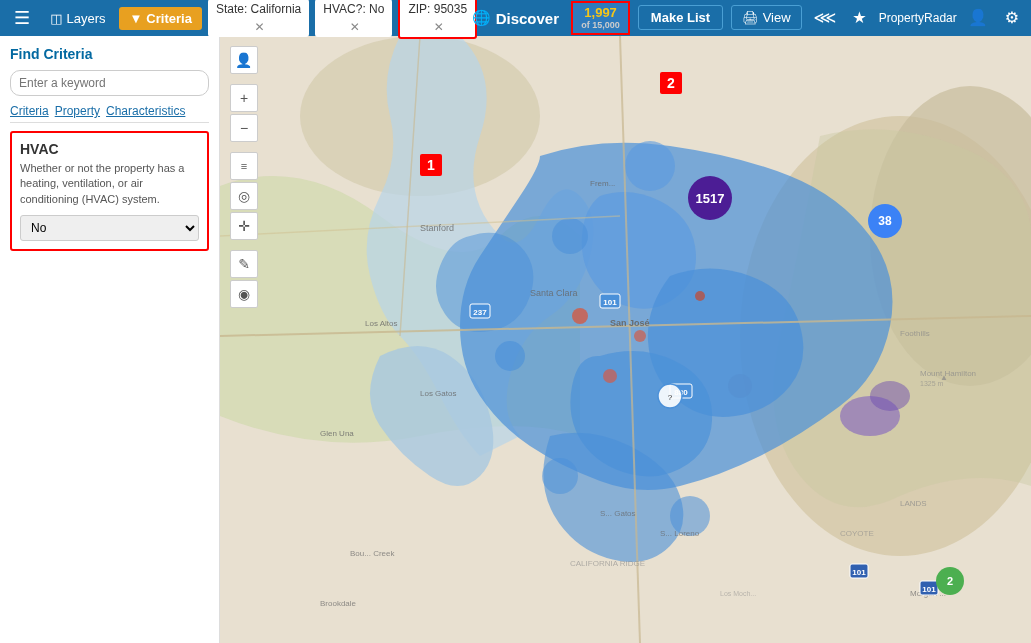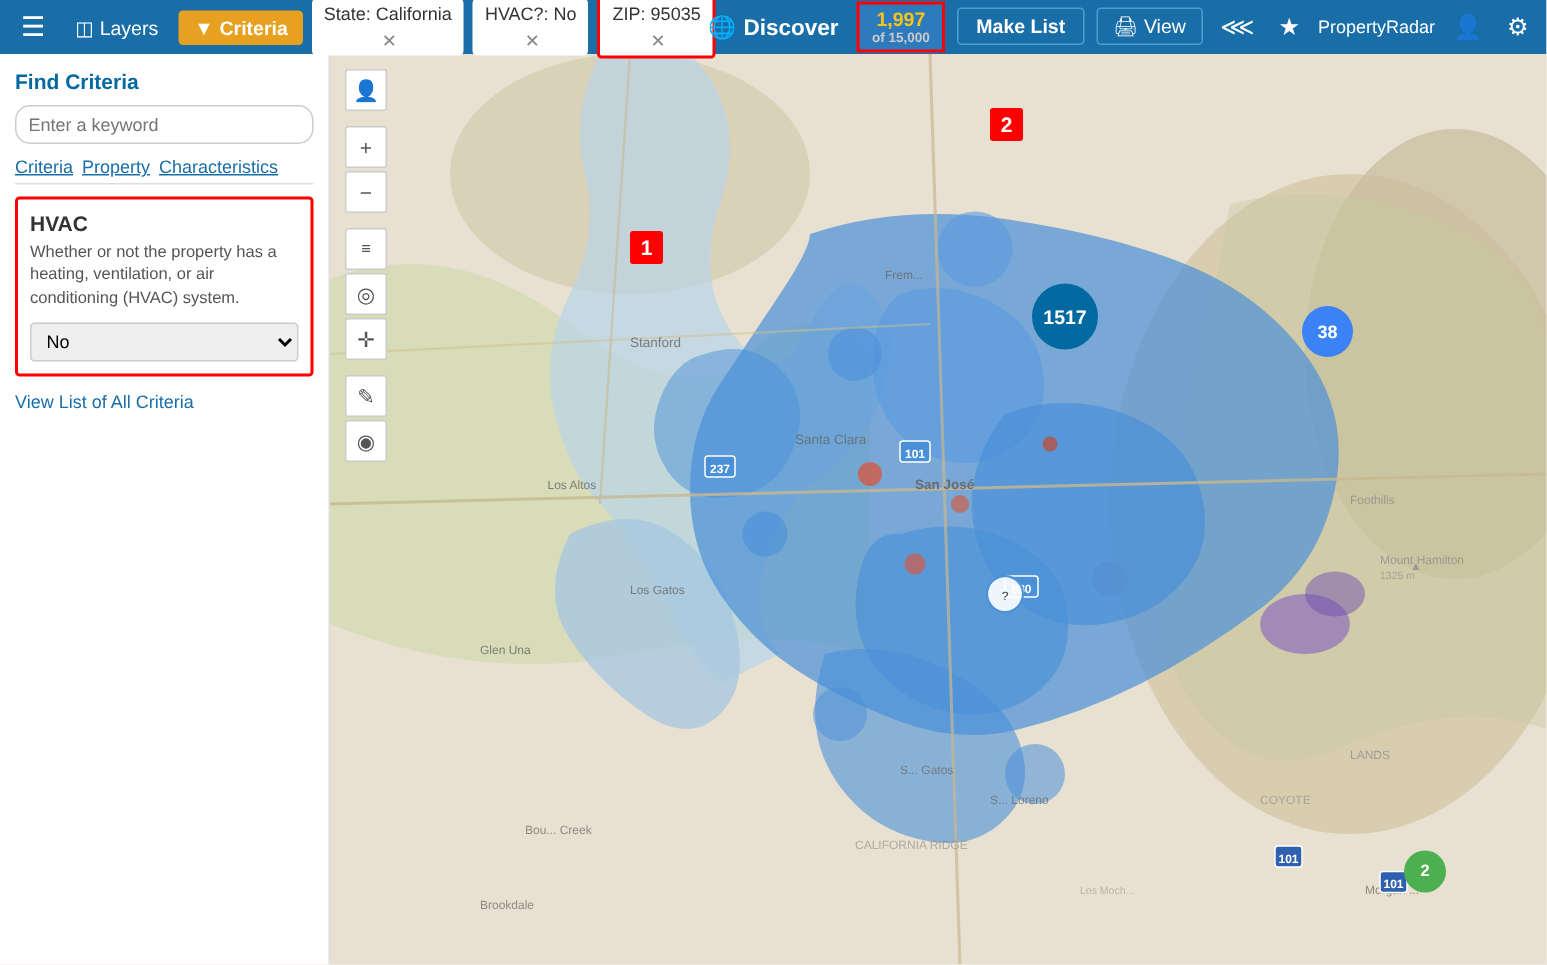--- a/index.html
+++ b/index.html
@@ -356,21 +356,20 @@
     <div class="hvac-box">
       <div class="hvac-title">HVAC</div>
       <div class="hvac-desc">Whether or not the property has a heating, ventilation, or air conditioning (HVAC) system.</div>
       <select class="hvac-select">
         <option>No</option>
         <option>Yes</option>
         <option>Unknown</option>
       </select>
     </div>
 
-    <a class="view-all-link">View List of All Criteria</a>
   </div>
 
   <div class="map-container">
     <div class="map-bg">
 
       <svg class="map-svg" viewBox="0 0 811 607" preserveAspectRatio="xMidYMid slice">
 
         <rect width="811" height="607" fill="#e8e0d0"></rect>
 
         <ellipse cx="680" cy="300" rx="160" ry="220" fill="#d4c8a8" opacity="0.8"></ellipse>
@@ -459,21 +458,21 @@
         <div class="map-ctrl-btn">−</div>
         <div class="map-ctrl-separator"></div>
         <div class="map-ctrl-btn" style="font-size:11px;">≡</div>
         <div class="map-ctrl-btn">◎</div>
         <div class="map-ctrl-btn">✛</div>
         <div class="map-ctrl-separator"></div>
         <div class="map-ctrl-btn">✎</div>
         <div class="map-ctrl-btn">◉</div>
       </div>
 
-      <div class="cluster-marker" style="left:490px; top:175px; width:44px; height:44px; background:#0369a1; margin-left:-22px; margin-top:-22px; font-size:13px;text-align:right;">
+      <div class="cluster-marker" style="left:490px; top:162px; width:44px; height:44px; background:#4c1d95; margin-left:-22px; margin-top:-22px; font-size:13px;text-align:right;">
         <span>1517</span>
       </div>
 
       <div class="cluster-marker" style="left:665px; top:185px; width:34px; height:34px; background:#3b82f6; margin-left:-17px; margin-top:-17px;">
         <span>38</span>
       </div>
 
       <div class="cluster-marker" style="left:730px; top:545px; width:28px; height:28px; background:#4caf50; margin-left:-14px; margin-top:-14px; font-size:11px;">
         <span>2</span>
       </div>

